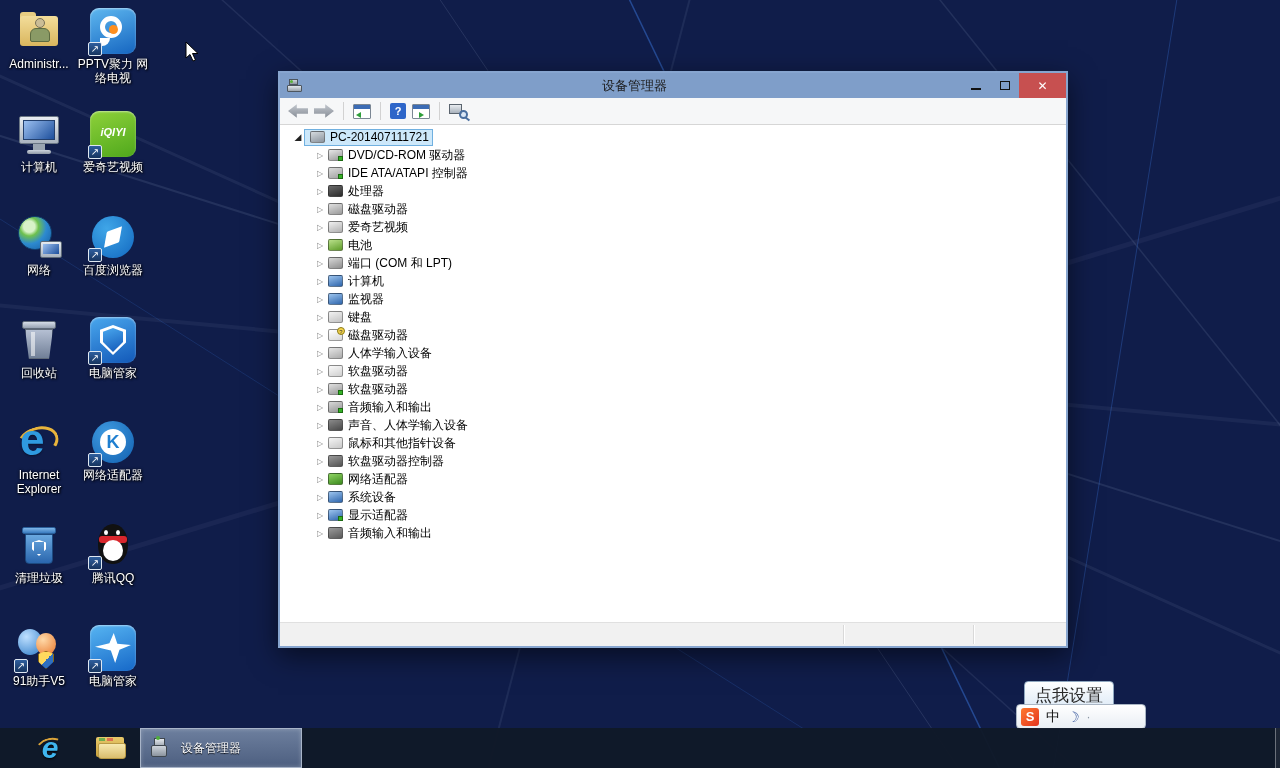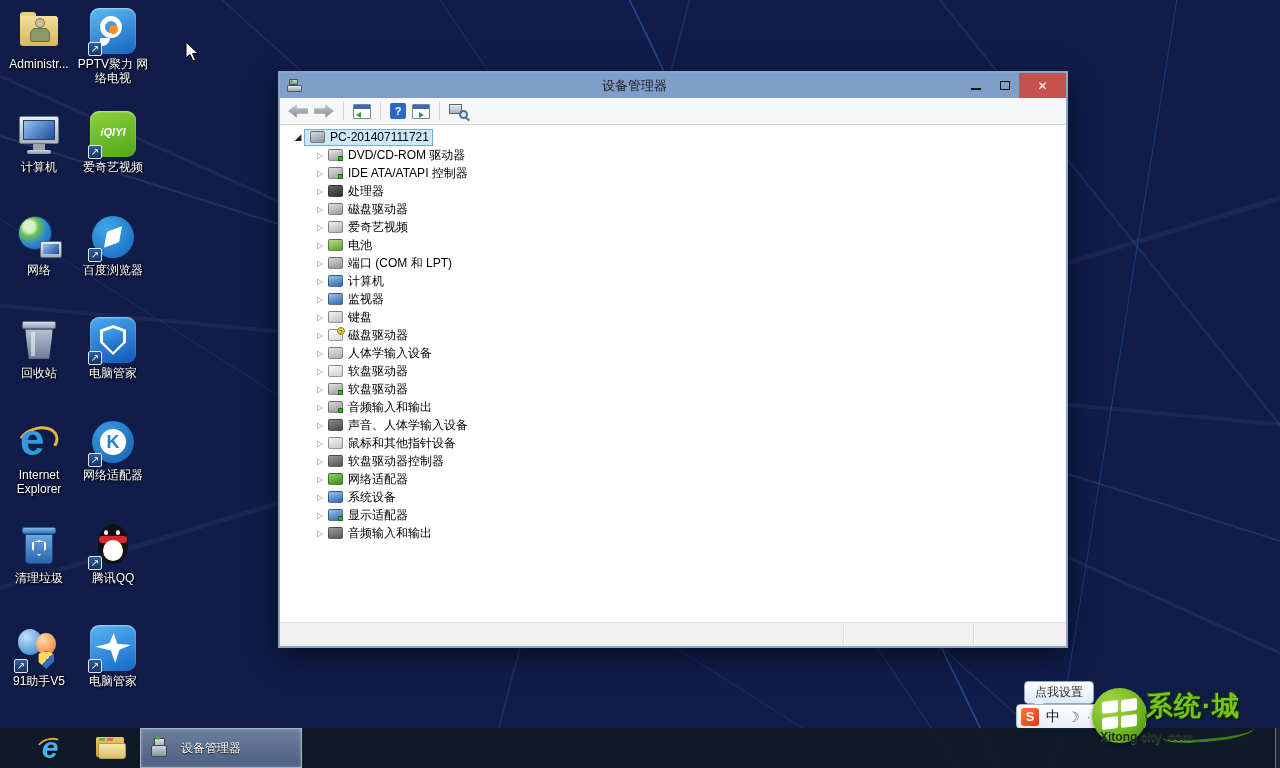--- a/index.html
+++ b/index.html
@@ -133,21 +133,21 @@
   .exp-strip2 { position:absolute; left:21px; top:10px; width:6px; height:3px; background:#e07050; }
   #tb-task { left:140px; width:162px; background:linear-gradient(180deg,#6d7f9e,#4d5f80); border:1px solid #a8b4c8; box-shadow:inset 0 0 4px rgba(255,255,255,.25); display:flex; align-items:center; gap:8px; padding-left:10px; justify-content:flex-start;}
   #tb-task .ic { position:relative; width:22px; height:22px; }
   .dm-box{position:absolute;left:0;bottom:2px;width:16px;height:12px;background:linear-gradient(180deg,#cfd5dc,#8b949e);border:1px solid #3f474f;border-radius:2px;}
   .dm-top{position:absolute;left:3px;top:1px;width:11px;height:8px;background:linear-gradient(180deg,#e6eaee,#a9b1ba);border:1px solid #3f474f;}
   .dm-dot{position:absolute;left:5px;top:-1px;width:4px;height:4px;background:#4fae3a;border-radius:50%;}
   #tb-task .lb { color:#fff; font-size:12px; text-shadow:0 1px 1px #000; }
   #show-desktop { position:absolute; right:0; top:0; width:5px; height:40px; border-left:1px solid rgba(255,255,255,.35); background:rgba(255,255,255,.06); }
 
   
-  #bubble { position:absolute; left:1024px; top:681px; padding:2px 10px; background:linear-gradient(180deg,#feffff,#dcE9f6); border:1px solid #8fa8c0; border-radius:4px; font-size:12px; color:#2a2a2a; }
+  #bubble { position:absolute; left:1024px; top:681px; padding:2px 10px; background:linear-gradient(180deg,#feffff,#dcE9f6); border:1px solid #8fa8c0; border-radius:4px; font-size:17px; color:#2a2a2a; }
   #bubble .tail { position:absolute; left:10px; bottom:-5px; width:8px; height:8px; background:#e6f0f9; border-right:1px solid #8fa8c0; border-bottom:1px solid #8fa8c0; transform:rotate(45deg); }
   #ime-bar { position:absolute; left:1016px; top:704px; width:130px; height:25px; background:linear-gradient(180deg,#ffffff,#e9eef4); border:1px solid #aab6c4; border-radius:4px; display:flex; align-items:center; gap:7px; padding-left:4px; }
   #sogou-logo { width:18px; height:18px; background:linear-gradient(135deg,#ff7a30,#e3341f); border-radius:3px; color:#fff; font-weight:bold; font-size:13px; text-align:center; line-height:18px; }
   #ime-mode { font-size:14px; color:#111; }
   #ime-moon { font-size:14px; color:#3a5a9e; }
   #ime-dots { color:#8a96a4; font-size:12px; }
   #watermark { position:absolute; left:1092px; top:686px; width:166px; height:62px; }
   #wm-circle { position:absolute; left:0; top:2px; width:55px; height:55px; border-radius:50%;
     background:radial-gradient(circle at 35% 30%, #a8d84a, #6cb31c 60%, #4d8a10); box-shadow:0 2px 4px rgba(0,0,0,.4); }
   .wm-pane { position:absolute; width:16px; height:12px; background:#fff; border-radius:2px; transform:skewY(-8deg); }
@@ -519,25 +519,14 @@
         <div class="dm-top"></div>
           <div class="dm-box"></div>
           <div class="dm-dot"></div>
       </div>
       <div class="lb">设备管理器</div>
     </div>
 
     <div id="show-desktop"></div>
   </div>
 
-  <div id="watermark">
-    <div id="wm-circle">
-      <div class="wm-pane" style="left:10px;top:13px"></div>
-      <div class="wm-pane" style="left:29px;top:11px"></div>
-      <div class="wm-pane" style="left:10px;top:29px"></div>
-      <div class="wm-pane" style="left:29px;top:27px"></div>
-    </div>
-    <div id="wm-title">系统·城</div>
-    <div id="wm-swoosh"></div>
-    <div id="wm-sub">Xitong city .com</div>
-  </div>
 
 </div>
 
 </body></html>

